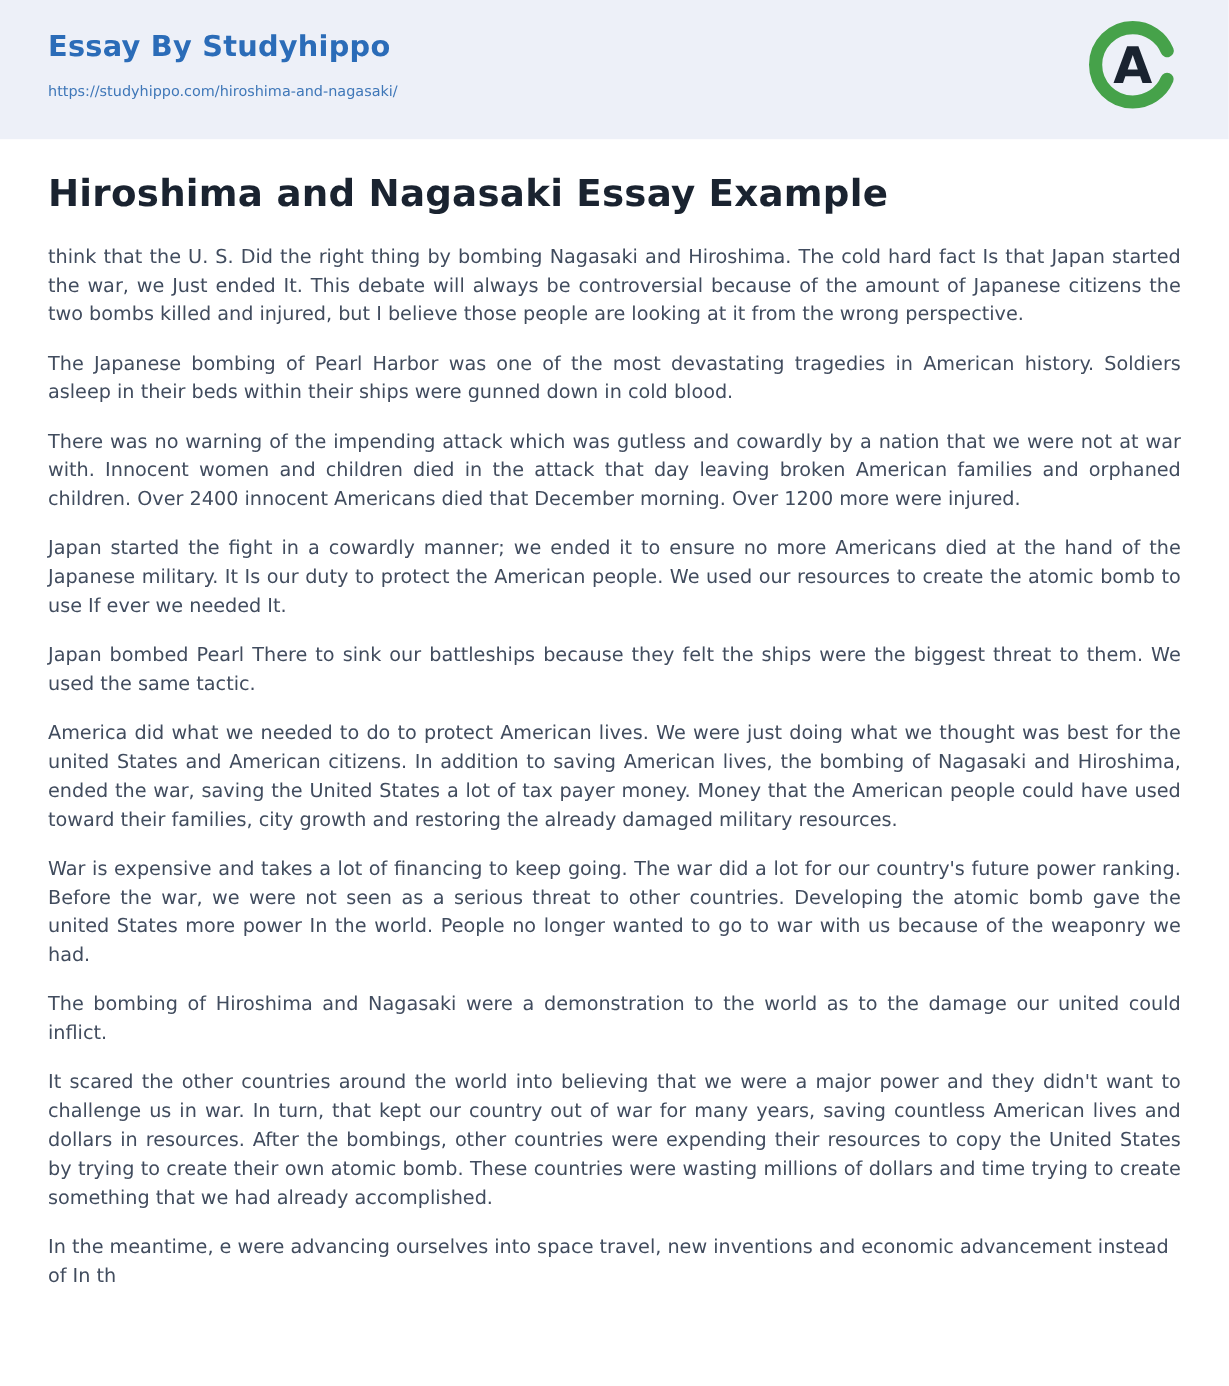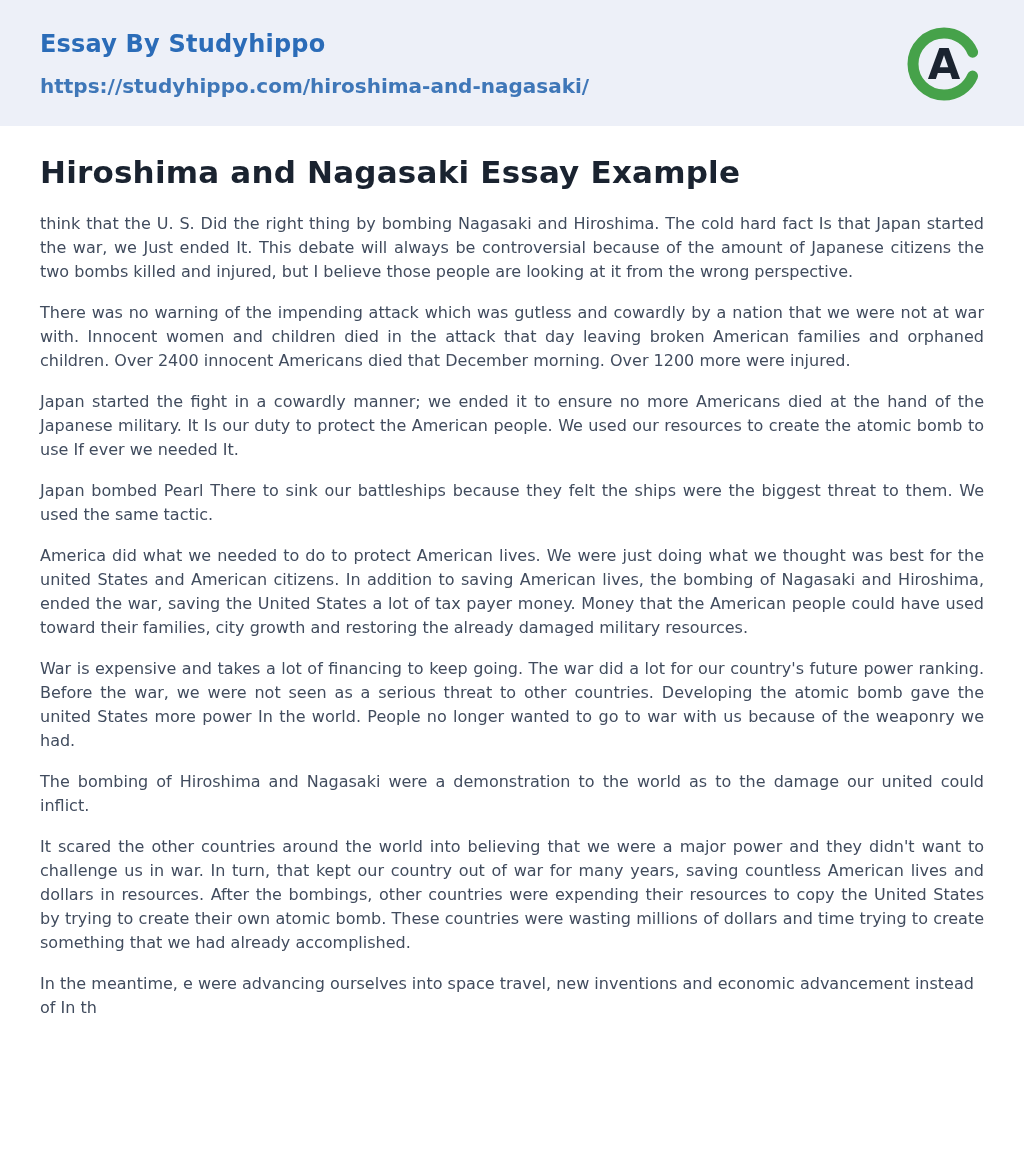--- a/index.html
+++ b/index.html
@@ -14,38 +14,38 @@
   *{box-sizing:border-box;}
   html,body{margin:0;padding:0;}
   body{
     width:1024px;
     min-height:1155px;
     background:#ffffff;
     font-family:"DejaVu Sans","Liberation Sans",sans-serif;
   }
   .header{
     background:var(--header_bg,#edf0f8);
-    padding:26px 40px 24px 40px;
+    padding:16px 40px 24px 40px;
     display:flex;
     align-items:center;
     justify-content:space-between;
   }
   .header-text{display:flex;flex-direction:column;}
   .site-title{
     margin:0 0 16px 0;
     font-size:24px;
     font-weight:bold;
     color:var(--brand_blue,#2b6cb8);
     letter-spacing:0.2px;
   }
   .source-url{
-    font-size:20px;
+    font-size:12px;
     color:var(--link_blue,#3f77b8);
     text-decoration:none;
-    font-weight:700;
+    font-weight:400;
   }
   .logo{
     width:76px;
     height:76px;
     flex:0 0 auto;
     margin-right:2px;
   }
   .logo svg{display:block;}
   .logo-ring{
     fill:none;
@@ -89,20 +89,21 @@
     <svg width="76" height="76" viewBox="0 0 76 76">
       <circle class="logo-ring" cx="38" cy="38" r="31" stroke-dasharray="170 24.8" stroke-dashoffset="182.4" stroke-linecap="round"></circle>
       <text class="logo-letter" x="38" y="53" text-anchor="middle">A</text>
     </svg>
   </div>
 </header>
 
 <main class="content">
   <h1 class="essay-title">Hiroshima and Nagasaki Essay Example</h1>
   <p>think that the U. S. Did the right thing by bombing Nagasaki and Hiroshima. The cold hard fact Is that Japan started the war, we Just ended It. This debate will always be controversial because of the amount of Japanese citizens the two bombs killed and injured, but I believe those people are looking at it from the wrong perspective.</p>
+  <p>The Japanese bombing of Pearl Harbor was one of the most devastating tragedies in American history. Soldiers asleep in their beds within their ships were gunned down in cold blood.</p>
   <p>There was no warning of the impending attack which was gutless and cowardly by a nation that we were not at war with. Innocent women and children died in the attack that day leaving broken American families and orphaned children. Over 2400 innocent Americans died that December morning. Over 1200 more were injured.</p>
   <p>Japan started the fight in a cowardly manner; we ended it to ensure no more Americans died at the hand of the Japanese military. It Is our duty to protect the American people. We used our resources to create the atomic bomb to use If ever we needed It.</p>
   <p>Japan bombed Pearl There to sink our battleships because they felt the ships were the biggest threat to them. We used the same tactic.</p>
   <p>America did what we needed to do to protect American lives. We were just doing what we thought was best for the united States and American citizens. In addition to saving American lives, the bombing of Nagasaki and Hiroshima, ended the war, saving the United States a lot of tax payer money. Money that the American people could have used toward their families, city growth and restoring the already damaged military resources.</p>
   <p>War is expensive and takes a lot of financing to keep going. The war did a lot for our country's future power ranking. Before the war, we were not seen as a serious threat to other countries. Developing the atomic bomb gave the united States more power In the world. People no longer wanted to go to war with us because of the weaponry we had.</p>
   <p>The bombing of Hiroshima and Nagasaki were a demonstration to the world as to the damage our united could inflict.</p>
   <p>It scared the other countries around the world into believing that we were a major power and they didn't want to challenge us in war. In turn, that kept our country out of war for many years, saving countless American lives and dollars in resources. After the bombings, other countries were expending their resources to copy the United States by trying to create their own atomic bomb. These countries were wasting millions of dollars and time trying to create something that we had already accomplished.</p>
   <p>In the meantime, e were advancing ourselves into space travel, new inventions and economic advancement instead of In th</p>
 </main>
 

